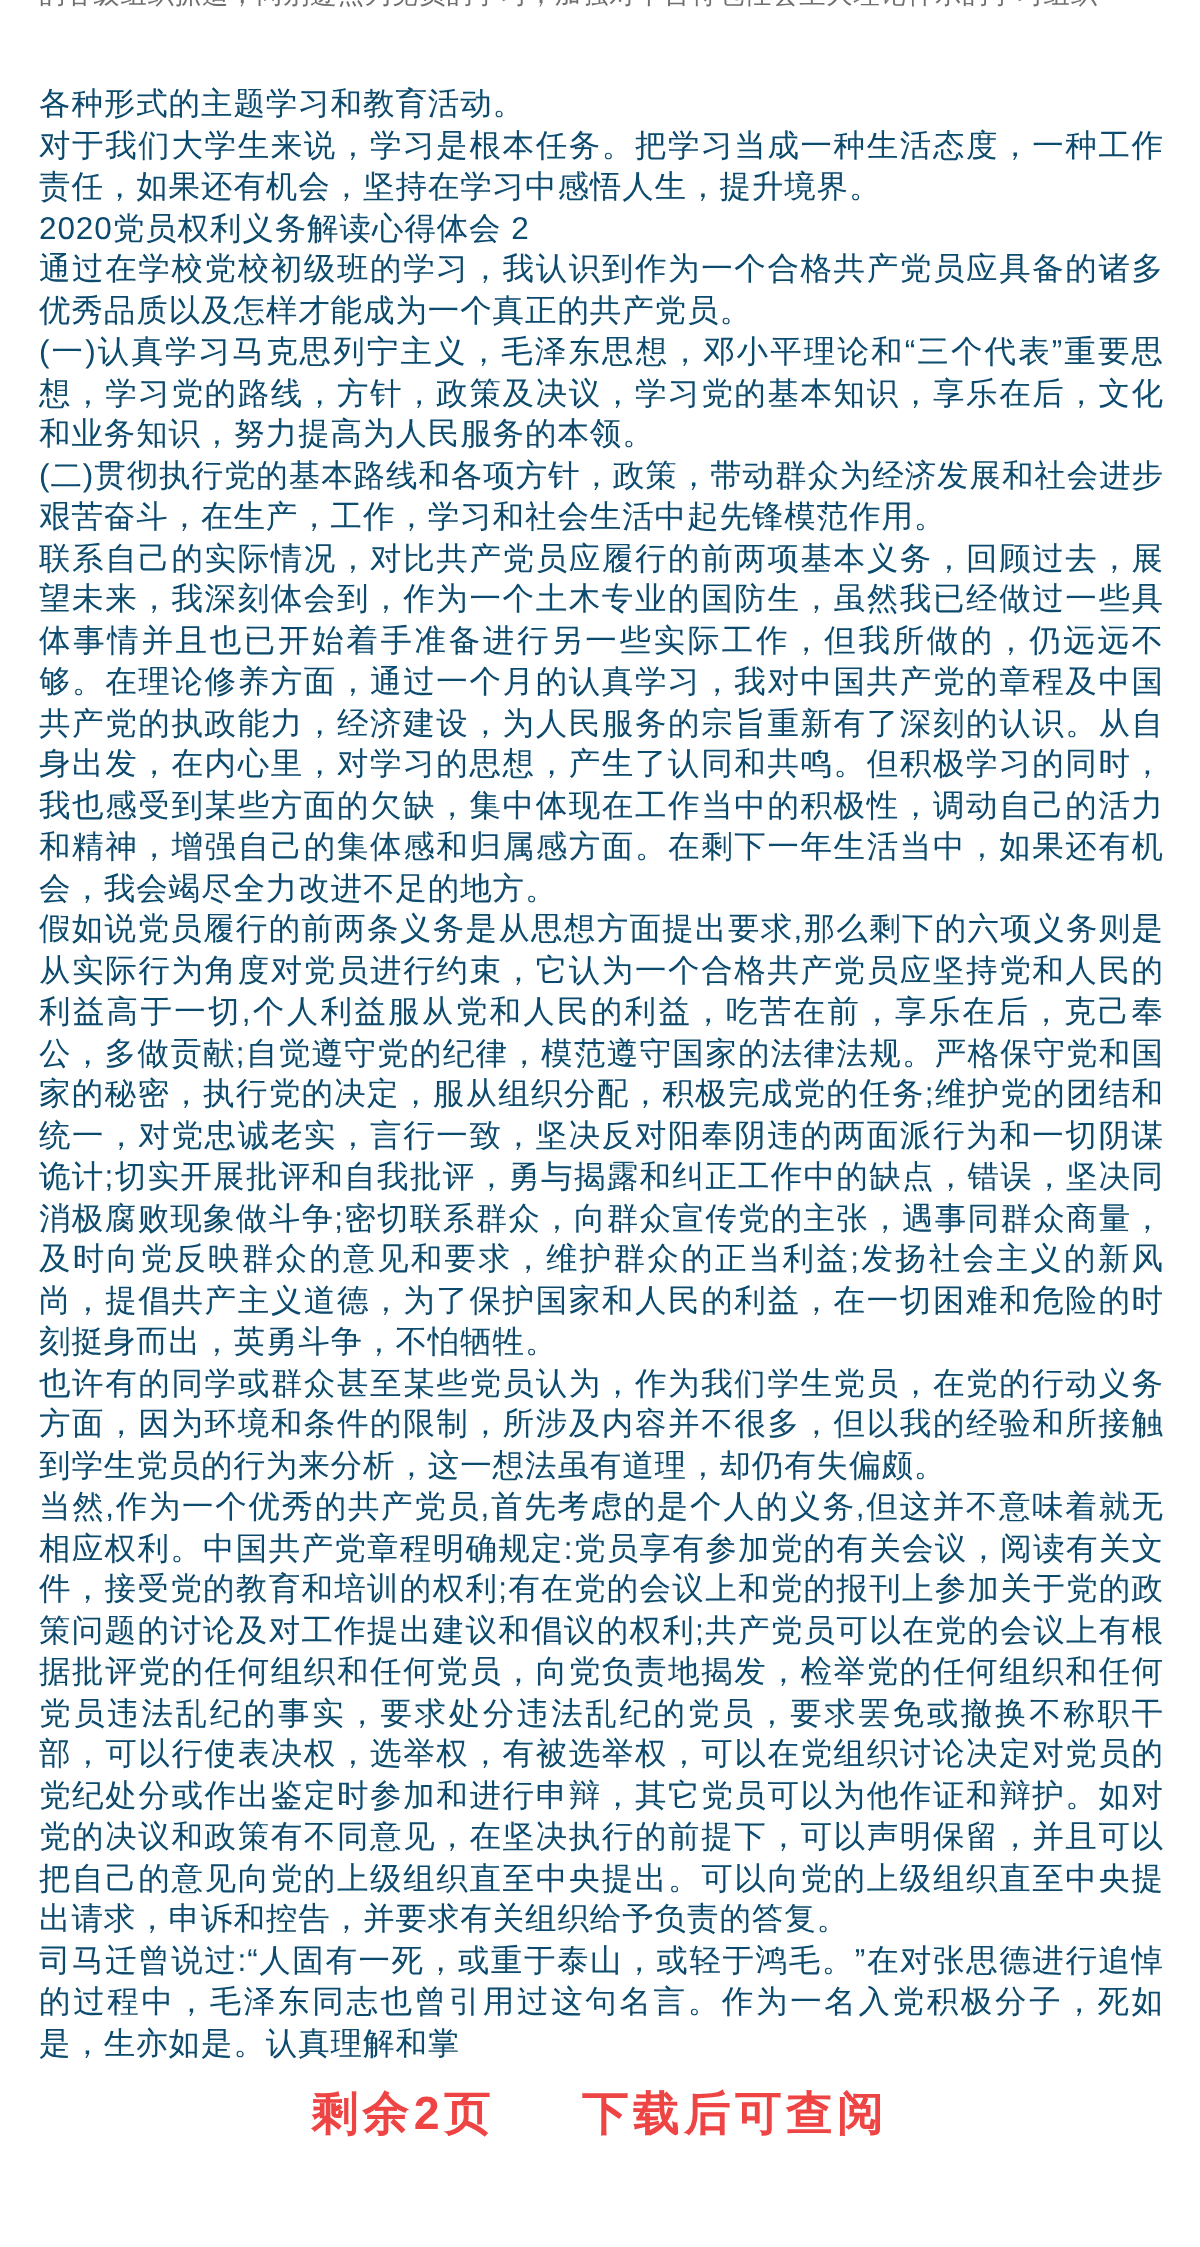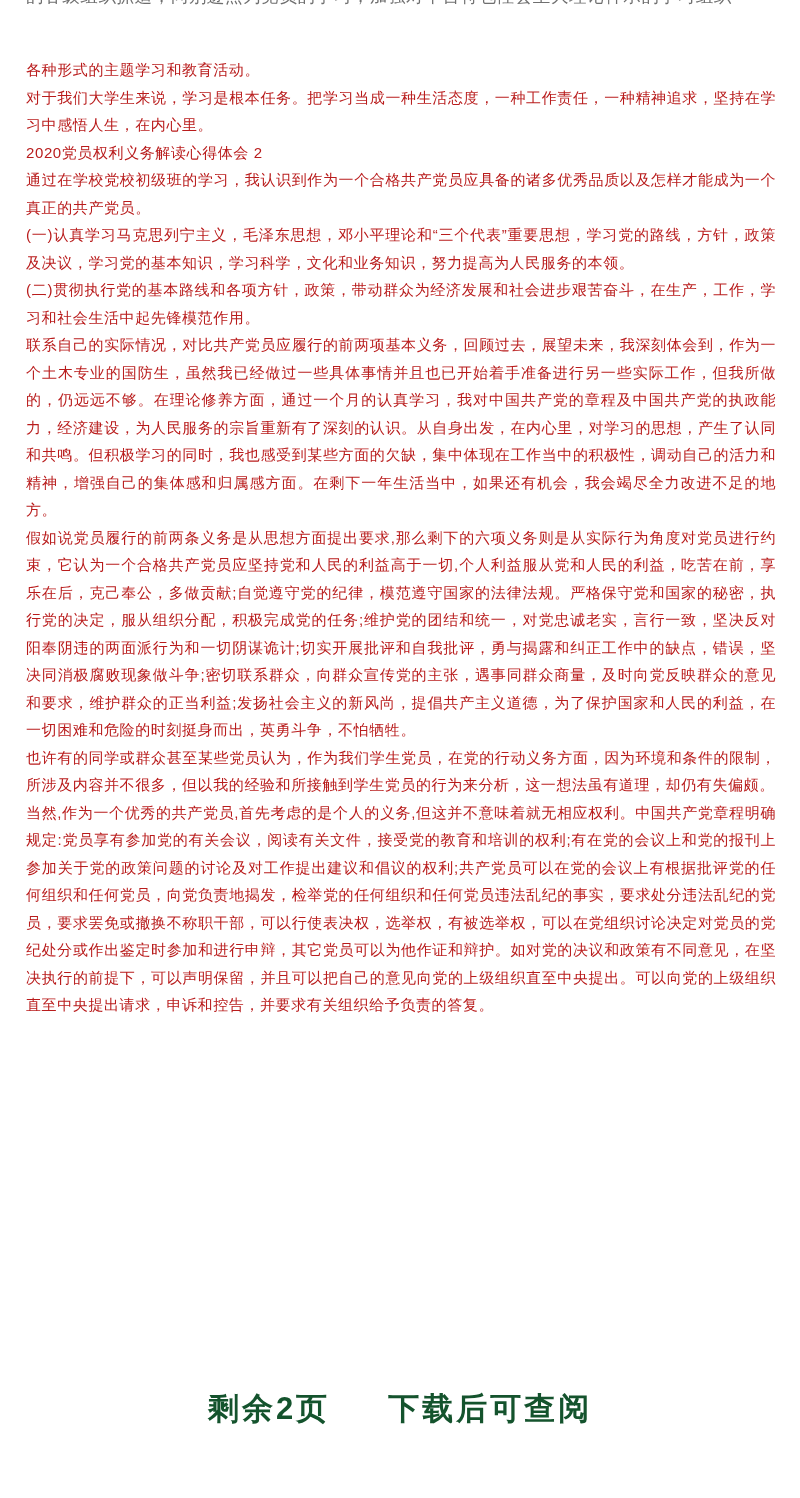--- a/index.html
+++ b/index.html
@@ -29,69 +29,70 @@
     margin: -17px 0 0 0;
     padding: 0 26px;
     font-size: 17.5px;
     line-height: 27px;
     letter-spacing: 0.6px;
     color: #6f6f6f;
     white-space: nowrap;
   }
   .content {
     padding: 44px 24px 0 26px;
-    font-size: 15px;
+    font-size: 21px;
     line-height: 27.5px;
     letter-spacing: 0.6px;
     text-align: justify;
-    color: #b91c1c;
+    color: #0c4a6e;
   }
   .para {
     margin: 0;
   }
   
   .content .para:nth-child(9) { }
   
   .content .para:nth-child(10) { }
   .content .para:nth-child(12) { margin-top: 9px; }
 
   .footer {
     position: absolute;
     left: 0;
     top: 1388px;
     width: 100%;
     text-align: center;
     font-size: 31px;
     font-weight: bold;
-    color: #14532d;
+    color: #ef4444;
     letter-spacing: 3px;
   }
   .footer .gap-left {
     margin-right: 58px;
   }
 </style>
 </head>
 <body>
 
 <div class="page">
 
   <div class="cut-line-wrap">
     <p class="cut-line">的各级组织抓适，同别迹照为党员的学习，加强对平台符包性会至大理论件示的学习组织</p>
   </div>
 
   <div class="content" id="paragraphs">
       <p class="para">各种形式的主题学习和教育活动。</p>
-      <p class="para">对于我们大学生来说，学习是根本任务。把学习当成一种生活态度，一种工作责任，一种精神追求，坚持在学习中感悟人生，在内心里。</p>
+      <p class="para">对于我们大学生来说，学习是根本任务。把学习当成一种生活态度，一种工作责任，如果还有机会，坚持在学习中感悟人生，提升境界。</p>
       <p class="para">2020党员权利义务解读心得体会 2</p>
       <p class="para">通过在学校党校初级班的学习，我认识到作为一个合格共产党员应具备的诸多优秀品质以及怎样才能成为一个真正的共产党员。</p>
-      <p class="para">(一)认真学习马克思列宁主义，毛泽东思想，邓小平理论和“三个代表”重要思想，学习党的路线，方针，政策及决议，学习党的基本知识，学习科学，文化和业务知识，努力提高为人民服务的本领。</p>
+      <p class="para">(一)认真学习马克思列宁主义，毛泽东思想，邓小平理论和“三个代表”重要思想，学习党的路线，方针，政策及决议，学习党的基本知识，享乐在后，文化和业务知识，努力提高为人民服务的本领。</p>
       <p class="para">(二)贯彻执行党的基本路线和各项方针，政策，带动群众为经济发展和社会进步艰苦奋斗，在生产，工作，学习和社会生活中起先锋模范作用。</p>
       <p class="para">联系自己的实际情况，对比共产党员应履行的前两项基本义务，回顾过去，展望未来，我深刻体会到，作为一个土木专业的国防生，虽然我已经做过一些具体事情并且也已开始着手准备进行另一些实际工作，但我所做的，仍远远不够。在理论修养方面，通过一个月的认真学习，我对中国共产党的章程及中国共产党的执政能力，经济建设，为人民服务的宗旨重新有了深刻的认识。从自身出发，在内心里，对学习的思想，产生了认同和共鸣。但积极学习的同时，我也感受到某些方面的欠缺，集中体现在工作当中的积极性，调动自己的活力和精神，增强自己的集体感和归属感方面。在剩下一年生活当中，如果还有机会，我会竭尽全力改进不足的地方。</p>
       <p class="para">假如说党员履行的前两条义务是从思想方面提出要求,那么剩下的六项义务则是从实际行为角度对党员进行约束，它认为一个合格共产党员应坚持党和人民的利益高于一切,个人利益服从党和人民的利益，吃苦在前，享乐在后，克己奉公，多做贡献;自觉遵守党的纪律，模范遵守国家的法律法规。严格保守党和国家的秘密，执行党的决定，服从组织分配，积极完成党的任务;维护党的团结和统一，对党忠诚老实，言行一致，坚决反对阳奉阴违的两面派行为和一切阴谋诡计;切实开展批评和自我批评，勇与揭露和纠正工作中的缺点，错误，坚决同消极腐败现象做斗争;密切联系群众，向群众宣传党的主张，遇事同群众商量，及时向党反映群众的意见和要求，维护群众的正当利益;发扬社会主义的新风尚，提倡共产主义道德，为了保护国家和人民的利益，在一切困难和危险的时刻挺身而出，英勇斗争，不怕牺牲。</p>
       <p class="para">也许有的同学或群众甚至某些党员认为，作为我们学生党员，在党的行动义务方面，因为环境和条件的限制，所涉及内容并不很多，但以我的经验和所接触到学生党员的行为来分析，这一想法虽有道理，却仍有失偏颇。</p>
       <p class="para">当然,作为一个优秀的共产党员,首先考虑的是个人的义务,但这并不意味着就无相应权利。中国共产党章程明确规定:党员享有参加党的有关会议，阅读有关文件，接受党的教育和培训的权利;有在党的会议上和党的报刊上参加关于党的政策问题的讨论及对工作提出建议和倡议的权利;共产党员可以在党的会议上有根据批评党的任何组织和任何党员，向党负责地揭发，检举党的任何组织和任何党员违法乱纪的事实，要求处分违法乱纪的党员，要求罢免或撤换不称职干部，可以行使表决权，选举权，有被选举权，可以在党组织讨论决定对党员的党纪处分或作出鉴定时参加和进行申辩，其它党员可以为他作证和辩护。如对党的决议和政策有不同意见，在坚决执行的前提下，可以声明保留，并且可以把自己的意见向党的上级组织直至中央提出。可以向党的上级组织直至中央提出请求，申诉和控告，并要求有关组织给予负责的答复。</p>
+      <p class="para">司马迁曾说过:“人固有一死，或重于泰山，或轻于鸿毛。”在对张思德进行追悼的过程中，毛泽东同志也曾引用过这句名言。作为一名入党积极分子，死如是，生亦如是。认真理解和掌</p>
     </div>
 
   <div class="footer">
     <span class="gap-left">剩余2页</span><span>下载后可查阅</span>
   </div>
 
 </div>
 
 </body></html>

